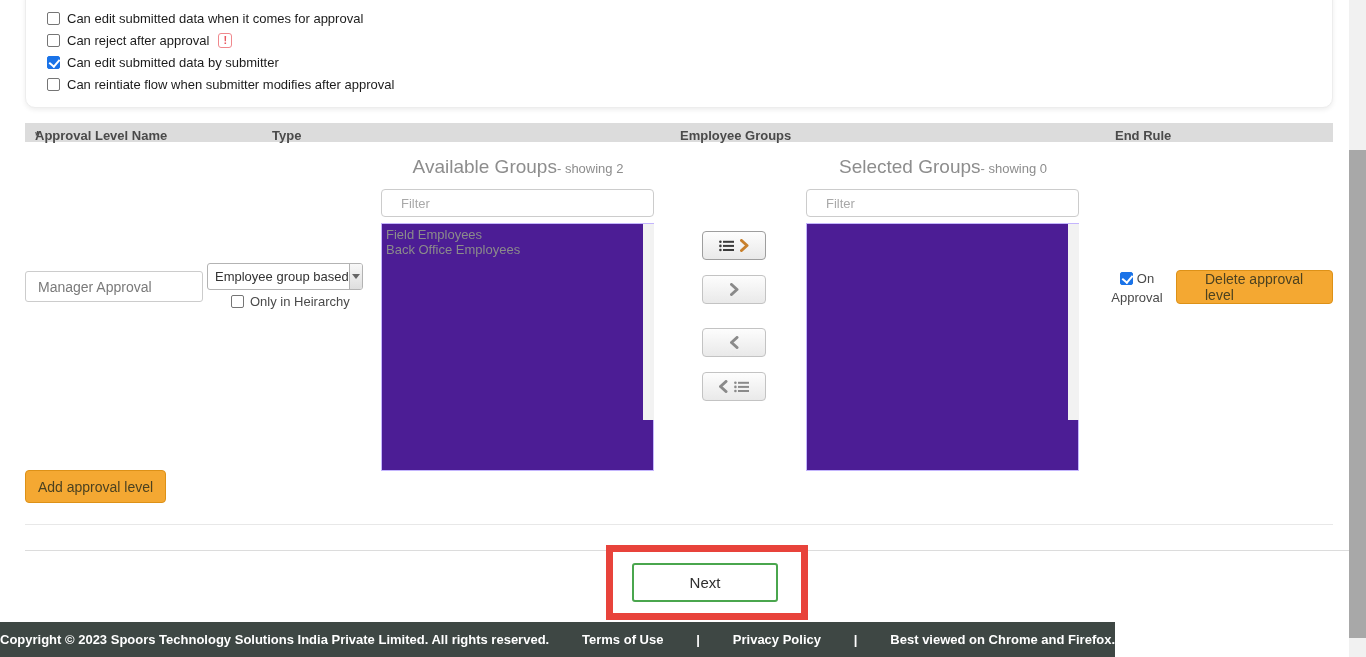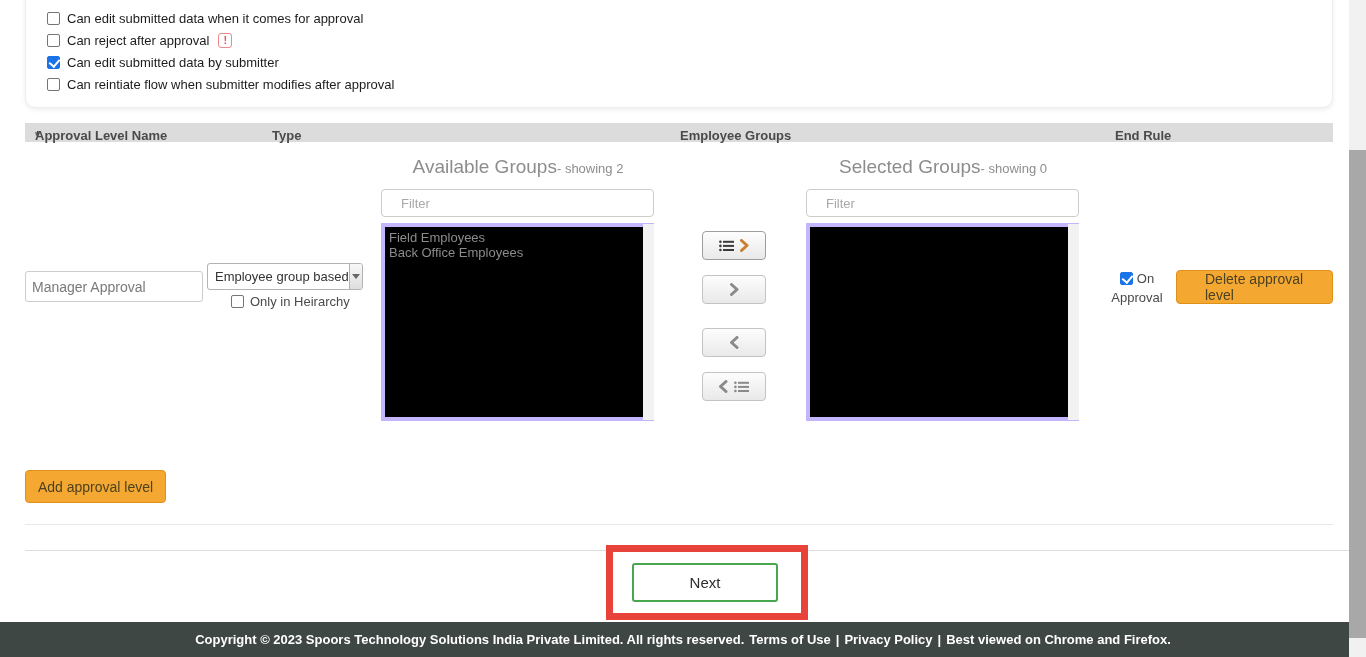--- a/index.html
+++ b/index.html
@@ -40,35 +40,35 @@
 
   
   .col-head { width:274px; text-align:center; color:#8d8d8d; white-space:nowrap; }
   .col-head .big { font-size:19px; }
   .col-head .small { font-size:13px; }
 
   .filter-input { width:273px; height:28px; border:1px solid #ccc; border-radius:4px;
         padding:0 19px; font-size:13px; color:#444; font-family:"Liberation Sans", sans-serif; }
   .filter-input::placeholder { color:#a9a9a9; }
 
-  .listbox { width:273px; height:198px; border:4px solid #c4b5fd; background:#000000;
+  .listbox { width:273px; height:248px; border:1px solid #c4b5fd; background:#4c1d95;
         overflow:hidden; }
   .listbox .items { padding:3px 0 0 4px; }
   .listbox .item { font-size:13px; color:#8b8b8b; line-height:15px; white-space:nowrap; }
   .vtrack { position:absolute; right:1px; top:1px; width:11px; height:196px; background:#f2f2f2; }
 
   
   .xfer { left:702px; width:64px; height:29px; border:1px solid #c3c3c3; border-radius:4px;
         background:linear-gradient(#fdfdfd,#e9e9e9); display:flex; align-items:center;
         justify-content:center; gap:6px; cursor:pointer; }
   .xfer.strong { border-color:#9e9e9e; }
 
   
   .name-input { left:25px; top:271px; width:178px; height:31px; border:1px solid #ccc;
-        border-radius:3px; padding:0 6px; font-size:14px; color:#7a7a7a;
+        border-radius:3px; padding:0 12px; font-size:14px; color:#7a7a7a;
         font-family:"Liberation Sans", sans-serif; }
   .dropdown { left:207px; top:263px; width:156px; height:27px; border:1px solid #b3b3b3;
         border-radius:3px; background:#fff; display:flex; align-items:stretch; cursor:pointer; }
   .dd-text { flex:1; font-size:13px; color:#333; padding:5px 0 0 7px; white-space:nowrap; }
   .dd-btn { width:21px; background:linear-gradient(#f8f8f8,#dedede); border-left:1px solid #b3b3b3;
         display:flex; align-items:center; justify-content:center; border-radius:0 2px 2px 0; }
   .dd-arrow { width:0; height:0; border-left:4px solid transparent;
         border-right:4px solid transparent; border-top:5px solid #666; }
   .hier { left:231px; top:294px; display:flex; align-items:center; gap:6px; color:#4a4a4a; }
 
@@ -87,22 +87,22 @@
   .divider1 { left:25px; top:524px; width:1308px; height:1px; background:#e8e8e8; }
   .divider2 { left:25px; top:550px; width:1324px; height:1px; background:#dcdcdc; z-index:1; }
 
   .btn-next { left:632px; top:563px; width:146px; height:39px; background:#fff;
         border:2px solid #4aa64e; border-radius:3px; color:#2e2e2e; font-size:15px;
         display:flex; align-items:center; justify-content:center; cursor:pointer; z-index:6; }
   .annotation { left:606px; top:545px; width:202px; height:75px; border:7px solid #e8433b;
         z-index:5; pointer-events:none; }
 
   
-  .footer { left:0; top:622px; width:1366px; height:35px; background:#3e4744; color:#fff;
-        display:flex; align-items:center; justify-content:center; gap:5px; z-index:3;
+  .footer { left:0; top:622px; width:1115px; height:35px; background:#3e4744; color:#fff;
+        display:flex; align-items:center; justify-content:space-between; gap:5px; z-index:3;
         font-size:13px; font-weight:bold; white-space:nowrap; }
   .footer a { color:#fff; text-decoration:none; cursor:pointer; }
 
   
   .scrollbar { right:0; top:0; width:17px; height:657px; background:#f1f1f1; z-index:10; }
   .scroll-thumb { position:absolute; left:0; top:150px; width:17px; height:488px; background:#a8a8a8; }
 
   svg { display:block; }
 </style>
 </head>

